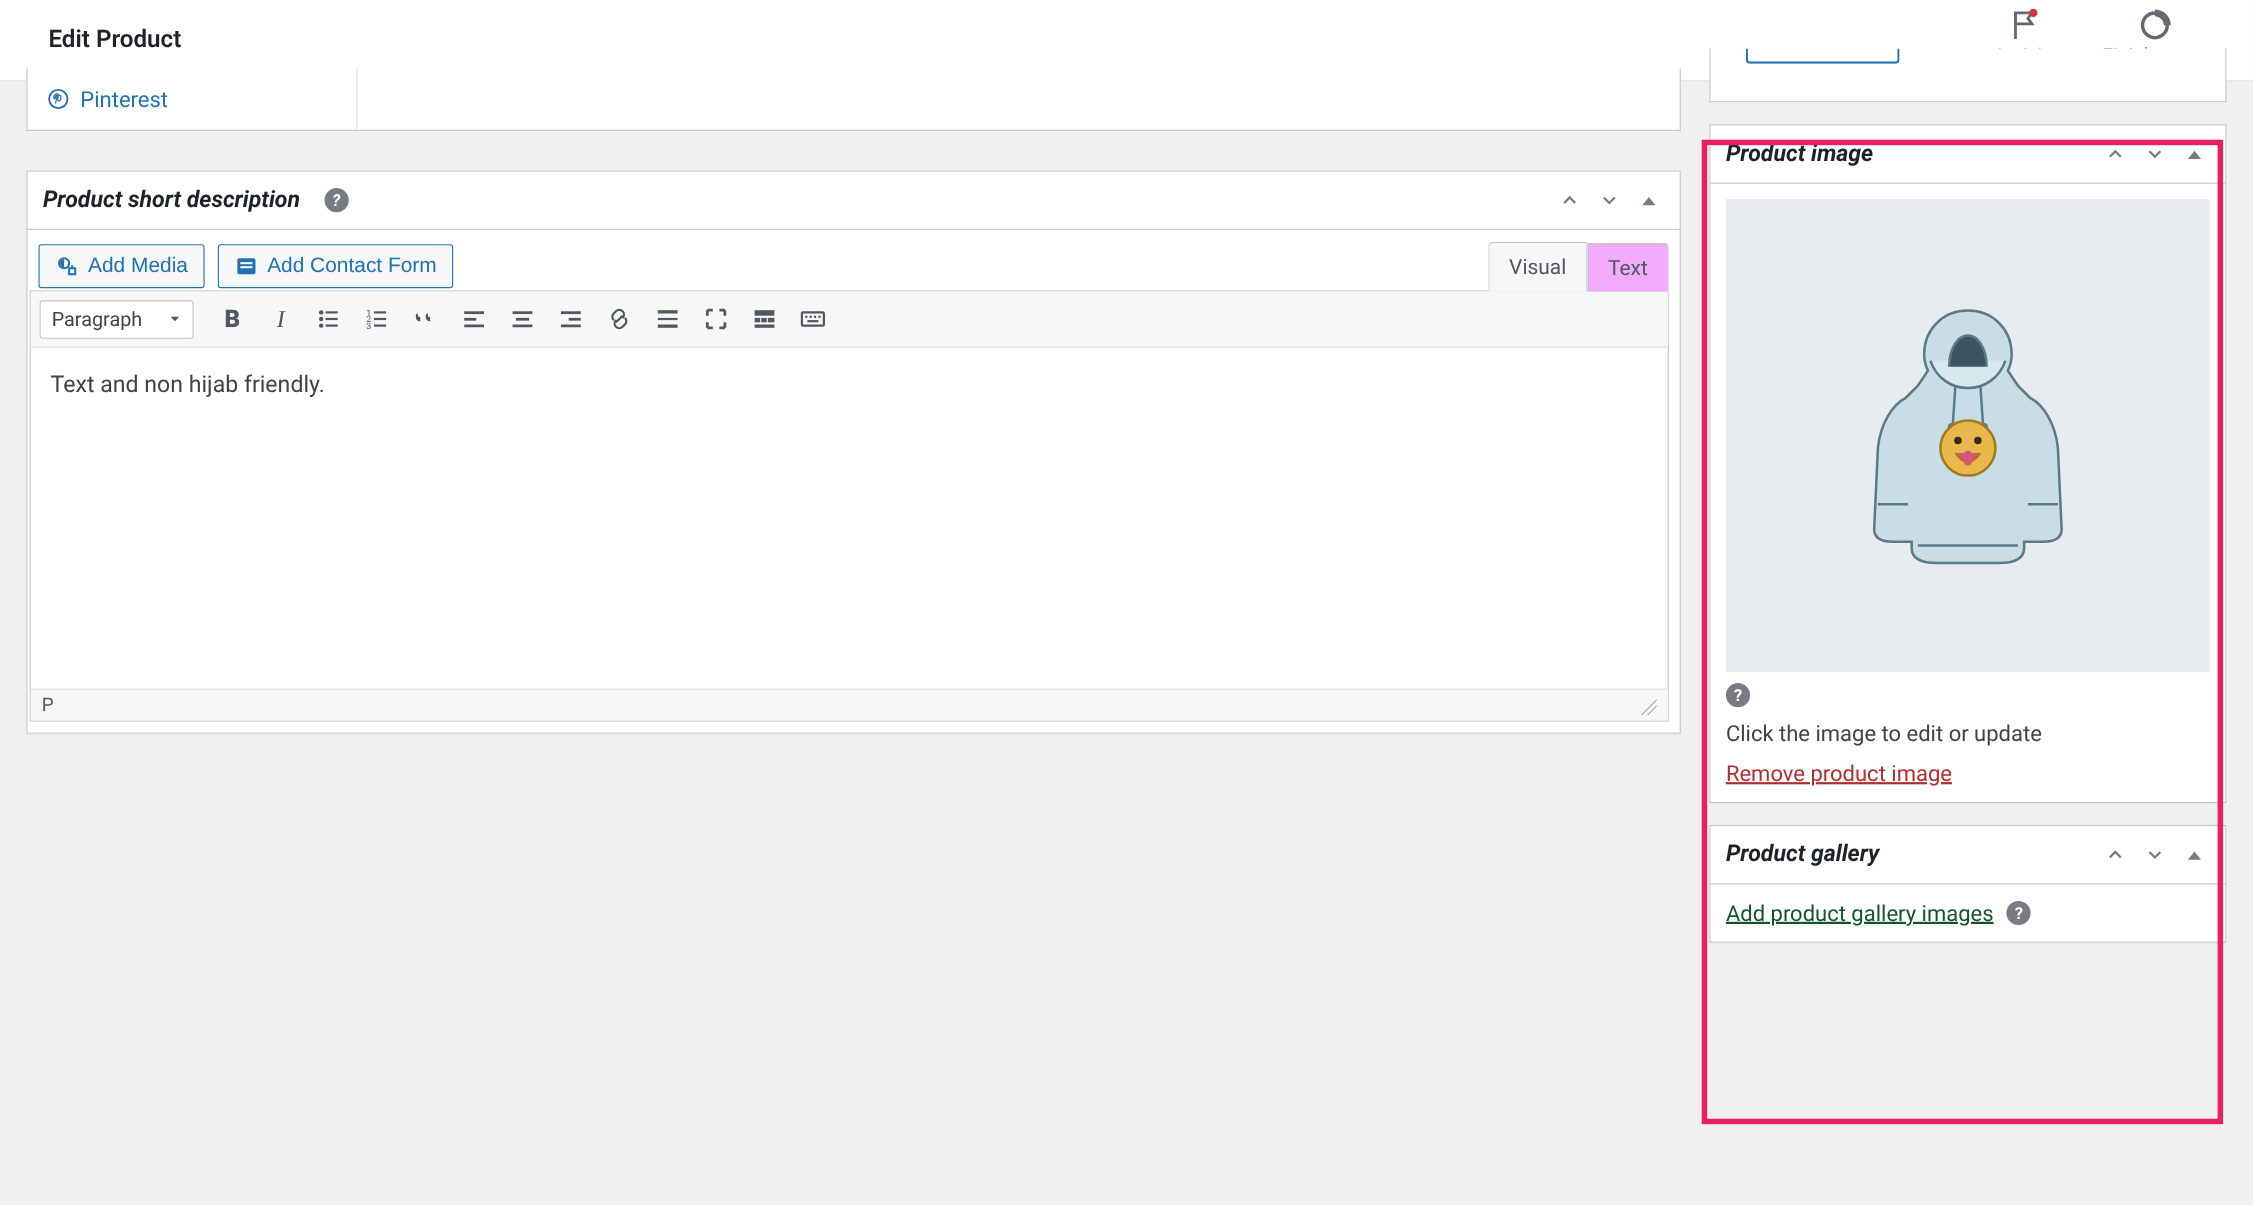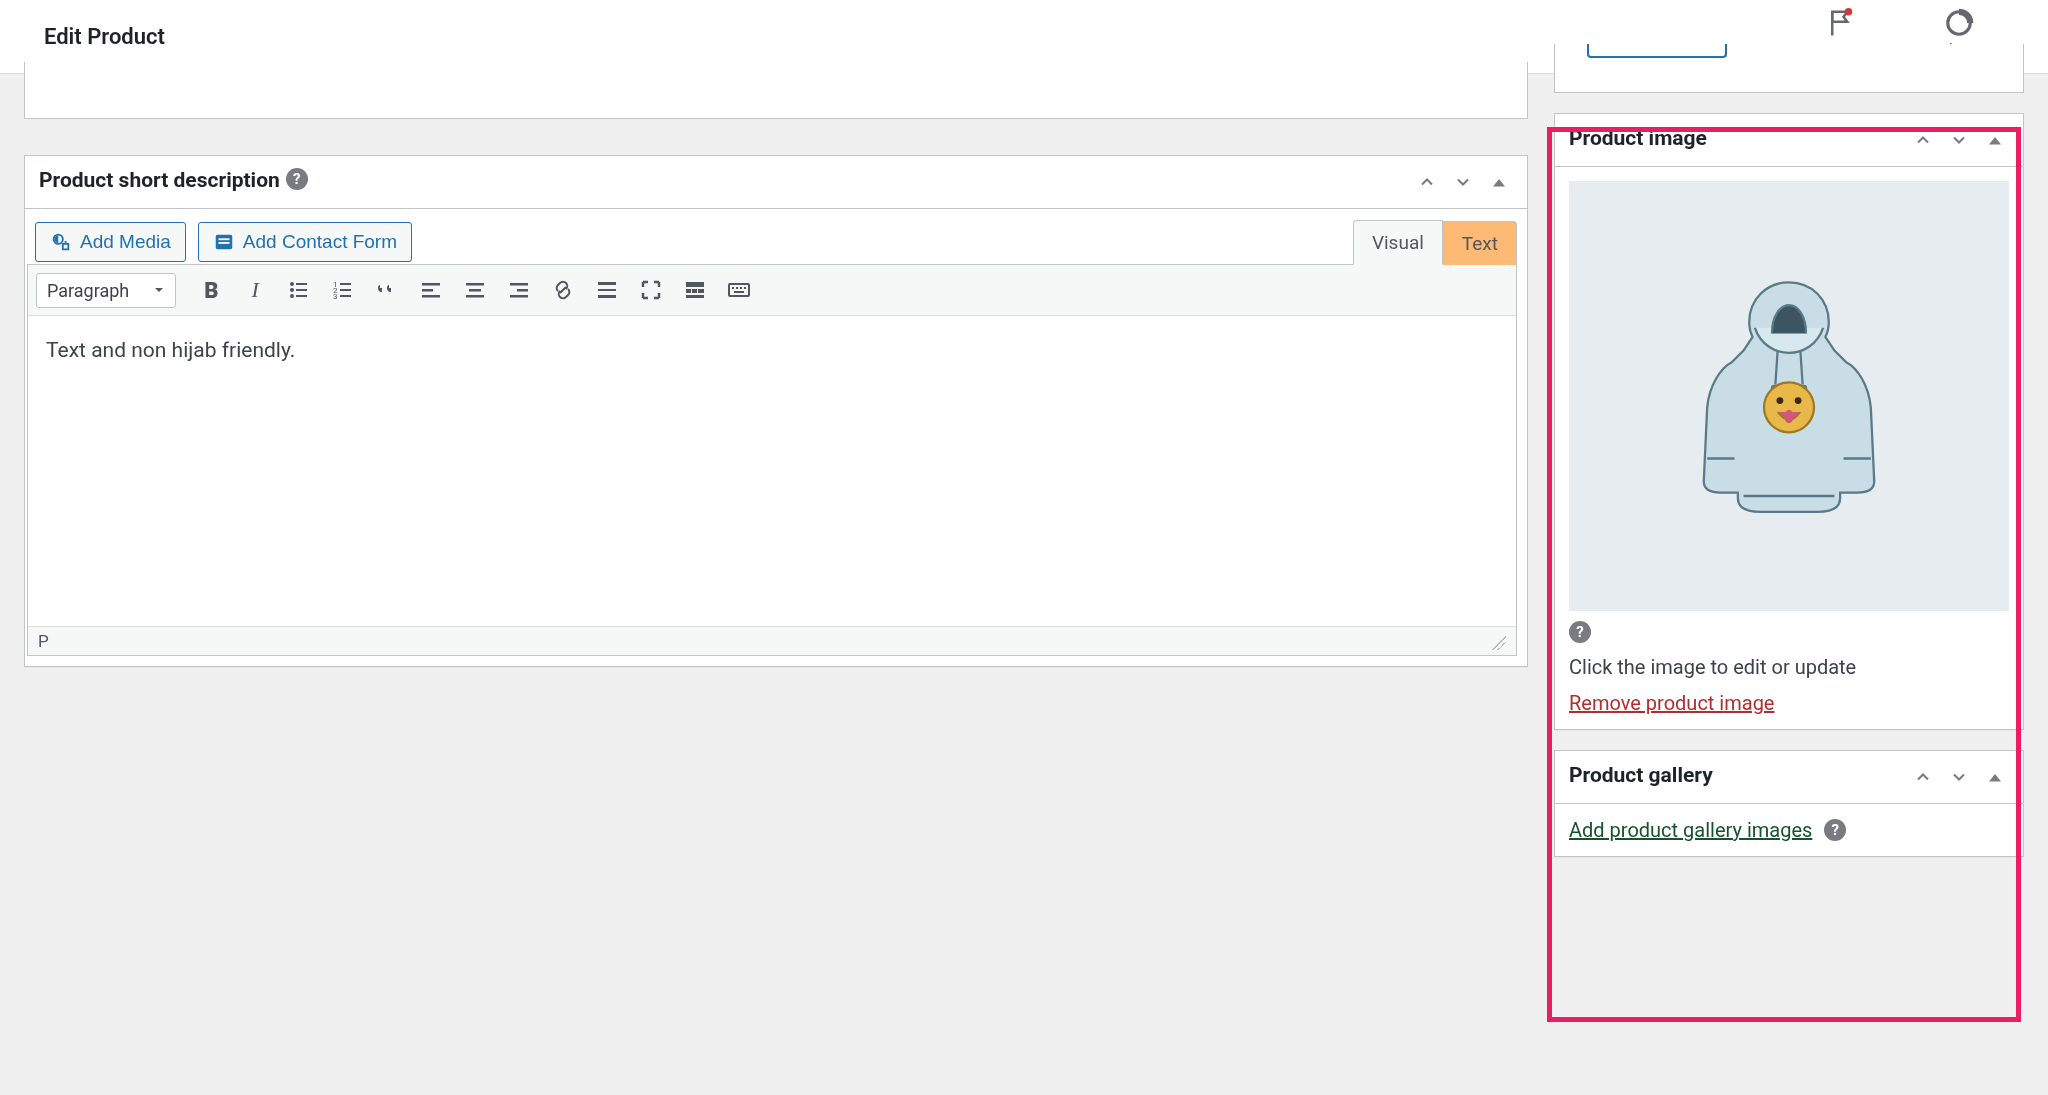--- a/index.html
+++ b/index.html
@@ -58,24 +58,26 @@
 
   
   .metabox {
     background: #fff;
     border: 1px solid #c3c4c7;
     box-shadow: 0 1px 1px rgba(0,0,0,0.04);
     margin-bottom: 20px;
   }
   .metabox-header {
     display: flex;
+    align-items: center;
     padding: 12px 14px;
     border-bottom: 1px solid #c3c4c7;
     cursor: move;
-    gap: 6px;
+    gap: 22px;
+    font-style: italic;
   }
   .metabox-header h2 {
     font-size: 21px;
     font-weight: 700;
     color: #1d2327;
     flex: 0 0 auto;
   }
   .metabox-spacer { flex: 1; }
   .metabox-controls { display: flex; gap: 8px; align-items: center; }
   .metabox-controls span {
@@ -131,21 +133,21 @@
     margin-left: auto;
     display: flex;
     align-items: flex-end;
     position: relative;
     bottom: -1px;
   }
   .editor-tab {
     padding: 10px 18px;
     border: 1px solid #c3c4c7;
     border-bottom: none;
-    background: #fdba74;
+    background: #f0abfc;
     font-size: 19px;
     color: #50575e;
     cursor: pointer;
   }
   .editor-tab.active {
     background: #f6f7f7;
     border-bottom: 1px solid #f6f7f7;
   }
   .editor-tab:first-child { border-radius: 4px 0 0 0; }
   .editor-tab:last-child { border-radius: 0 4px 0 0; }
@@ -284,20 +286,27 @@
       </svg>
       <span>Finish setup</span>
     </div>
   </div>
 </div>
 
 <div class="main">
   <div class="col-left">
 
     <div class="pinterest-box">
+      <div class="pinterest-tab">
+        <svg width="20" height="20" viewBox="0 0 24 24">
+          <circle cx="12" cy="12" r="10" fill="none" stroke="#2271b1" stroke-width="2"></circle>
+          <path d="M12 6 C9 6 7 8 7 10 C7 12 8 12 8 12 L9 11 C9 11 8.5 10.5 8.5 10 C8.5 8.5 10 7.5 12 7.5 C14 7.5 15 9 15 10.5 C15 12.5 14 14 12.5 14 C11.5 14 11 13 11.3 12 L12 9 L10.5 9 L9 17" fill="none" stroke="#2271b1" stroke-width="1.3"></path>
+        </svg>
+        <span>Pinterest</span>
+      </div>
       <div class="pinterest-body"></div>
     </div>
 
     <div class="metabox">
       <div class="metabox-header">
         <h2>Product short description</h2>
         <span class="help-gray">?</span>
         <div class="metabox-spacer"></div>
         <div class="metabox-controls">
           <span>

